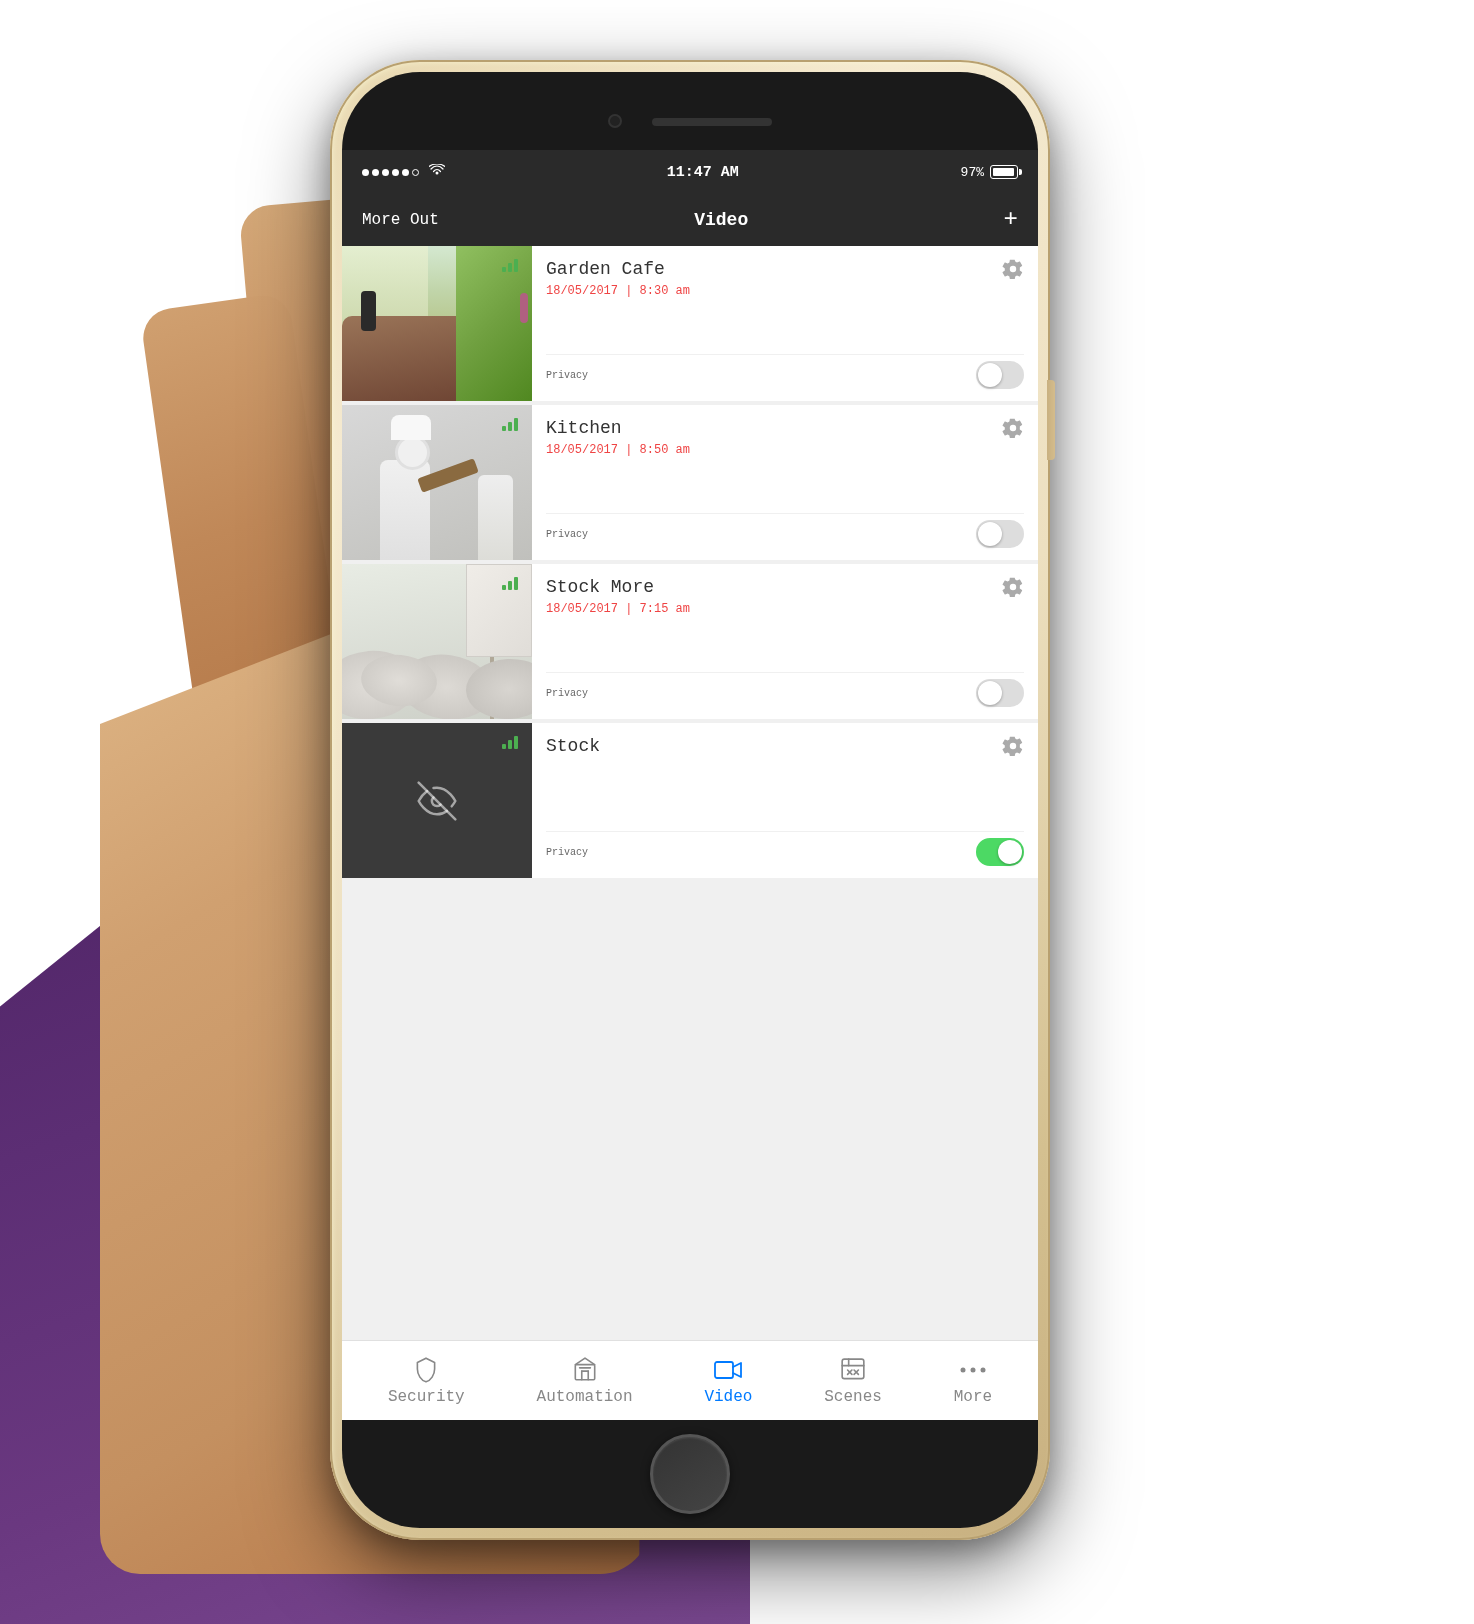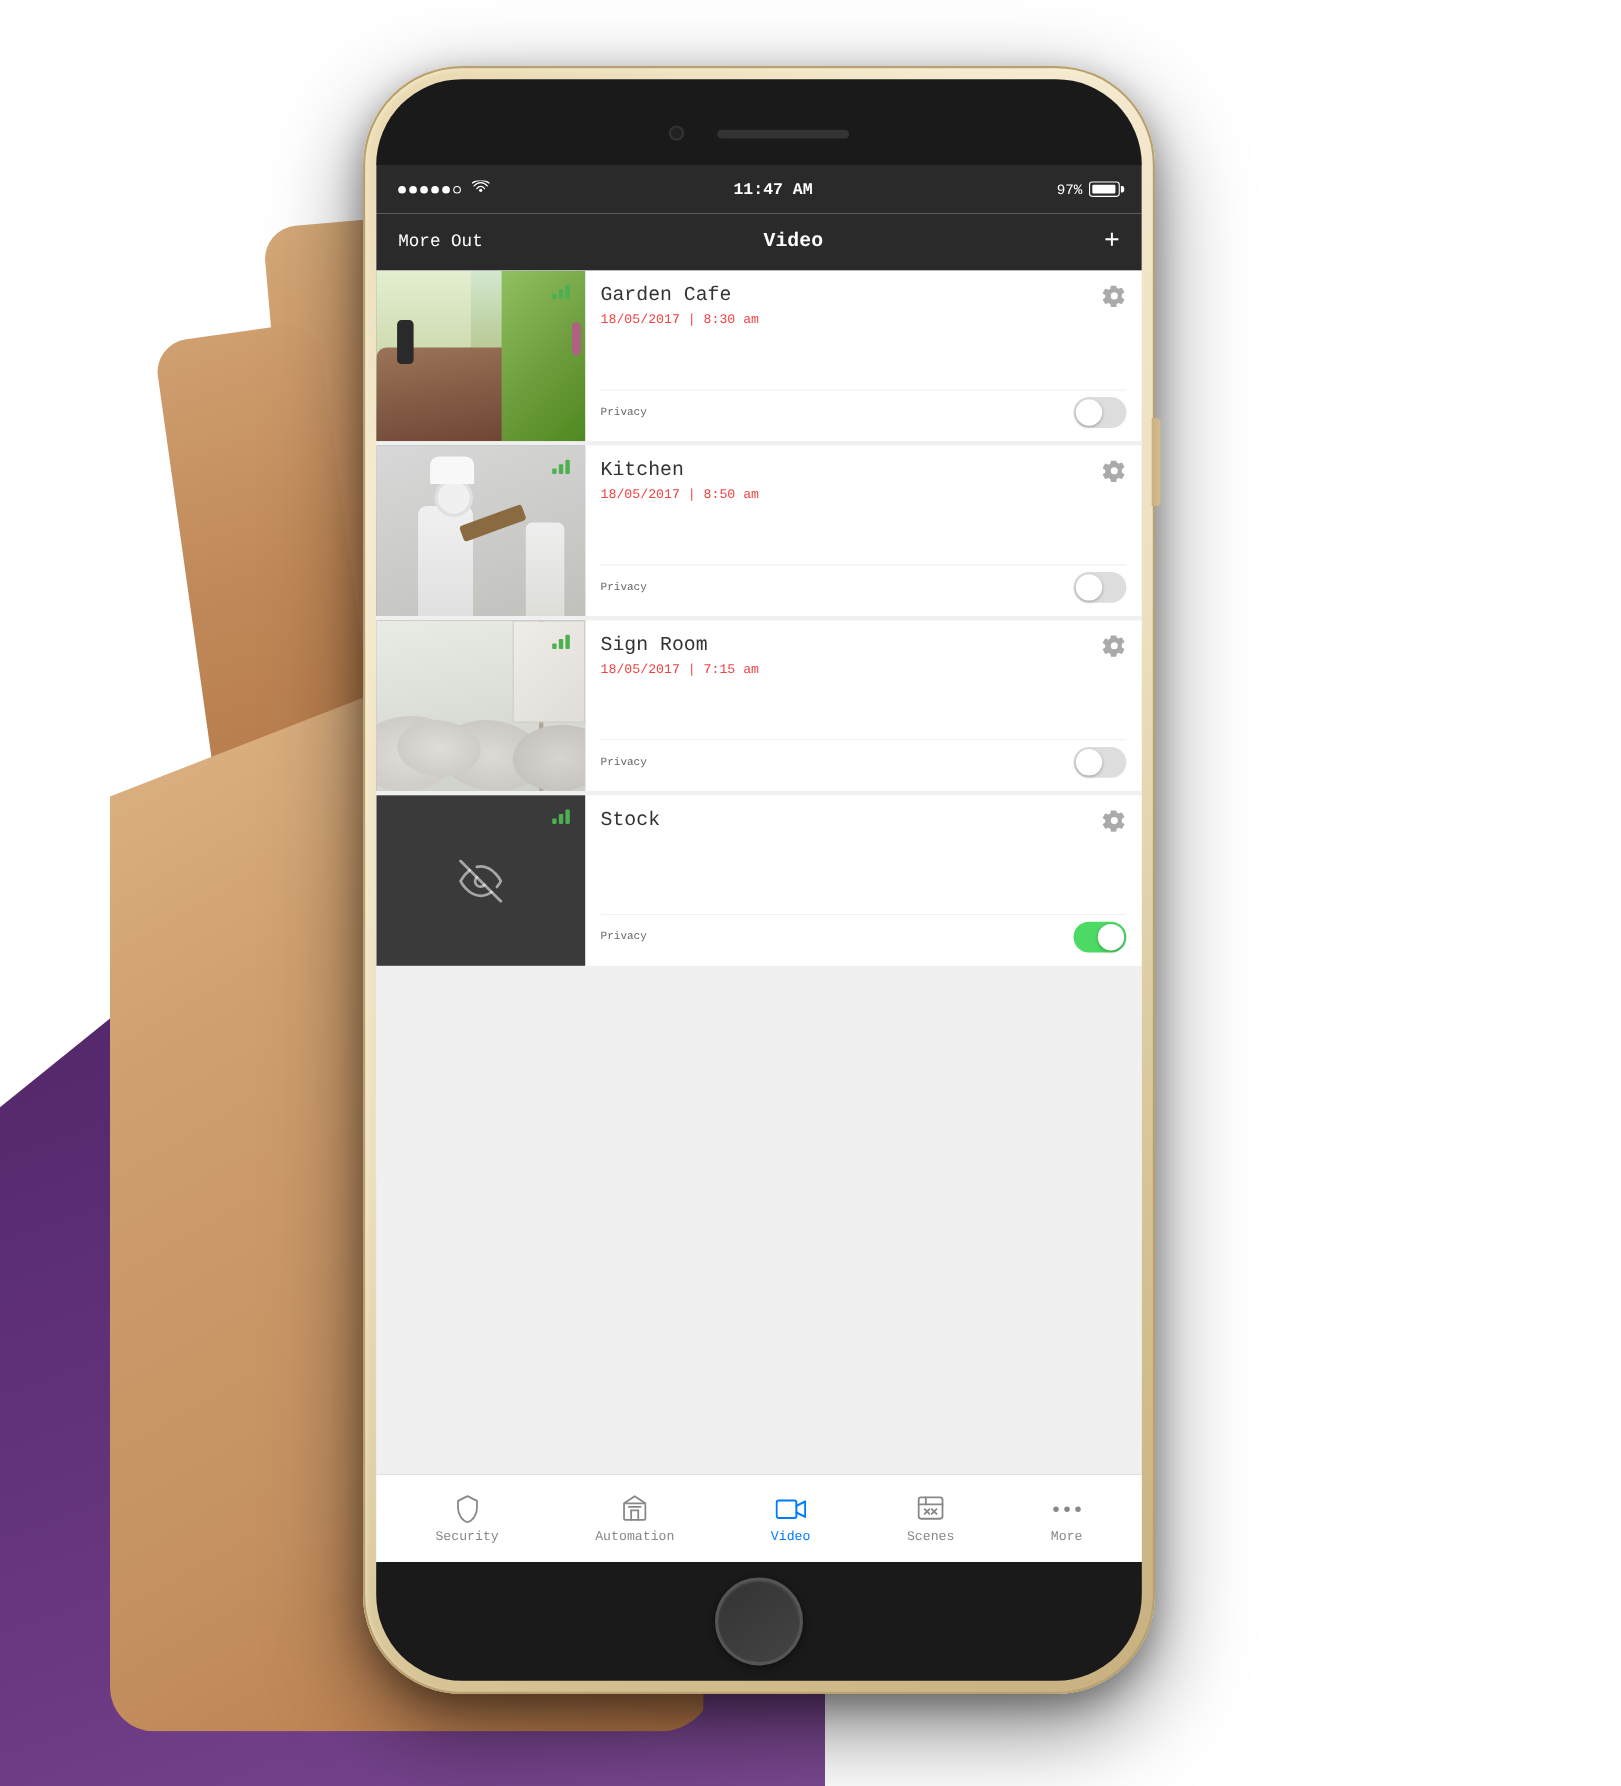--- a/index.html
+++ b/index.html
@@ -393,21 +393,21 @@
       align-items: center;
       justify-content: center;
       color: #888;
     }
 
     .tab-icon.active {
       color: #007aff;
     }
 
     .tab-label {
-      font-size: 12px;
+      font-size: 16px;
       color: #888;
     }
 
     .tab-label.active {
       color: #007aff;
     }
 
     
     .cafe-scene {
       width: 100%;
@@ -662,21 +662,21 @@
                   <div style="position:absolute;top:0;right:0;width:35%;height:60%;background:linear-gradient(135deg,#f0ede8,#e0ddd8);border:1px solid #d0cdc8;"></div>
                 </div>
                 <div class="signal-indicator">
                   <div class="signal-bar" style="height:5px;"></div>
                   <div class="signal-bar" style="height:9px;"></div>
                   <div class="signal-bar" style="height:13px;"></div>
                 </div>
               </div>
               <div class="camera-info">
                 <div class="camera-header">
-                  <span class="camera-name">Sign Room</span>
+                  <span class="camera-name">Stock More</span>
                   <svg class="gear-svg" viewBox="0 0 24 24">
                     <path d="M12 15.5A3.5 3.5 0 018.5 12 3.5 3.5 0 0112 8.5a3.5 3.5 0 013.5 3.5 3.5 3.5 0 01-3.5 3.5m7.43-2.92c.04-.34.07-.68.07-1.08s-.03-.74-.07-1.08l2.32-1.81c.21-.16.27-.45.13-.68l-2.2-3.81c-.13-.24-.42-.32-.66-.24l-2.74 1.1c-.57-.44-1.18-.81-1.85-1.09L14 2.42c-.05-.26-.28-.42-.55-.42h-4.4c-.27 0-.5.16-.55.42l-.42 2.47c-.67.28-1.28.65-1.85 1.09l-2.74-1.1c-.24-.09-.53 0-.66.24L.65 8.93c-.13.23-.08.52.13.68l2.32 1.81c-.04.34-.06.69-.06 1.08s.02.74.06 1.08l-2.32 1.81c-.21.16-.27.45-.13.68l2.2 3.81c.13.24.42.32.66.24l2.74-1.1c.57.44 1.18.81 1.85 1.09l.42 2.47c.05.26.28.42.55.42h4.4c.27 0 .5-.16.55-.42l.42-2.47c.67-.28 1.28-.65 1.85-1.09l2.74 1.1c.24.09.53 0 .66-.24l2.2-3.81c.13-.23.08-.52-.13-.68l-2.32-1.81z"></path>
                   </svg>
                 </div>
                 <div class="camera-date">18/05/2017 | 7:15 am</div>
                 <div style="flex:1;"></div>
                 <div class="privacy-row">
                   <span class="privacy-label">Privacy</span>
                   <div class="toggle">
                     <div class="toggle-knob"></div>

